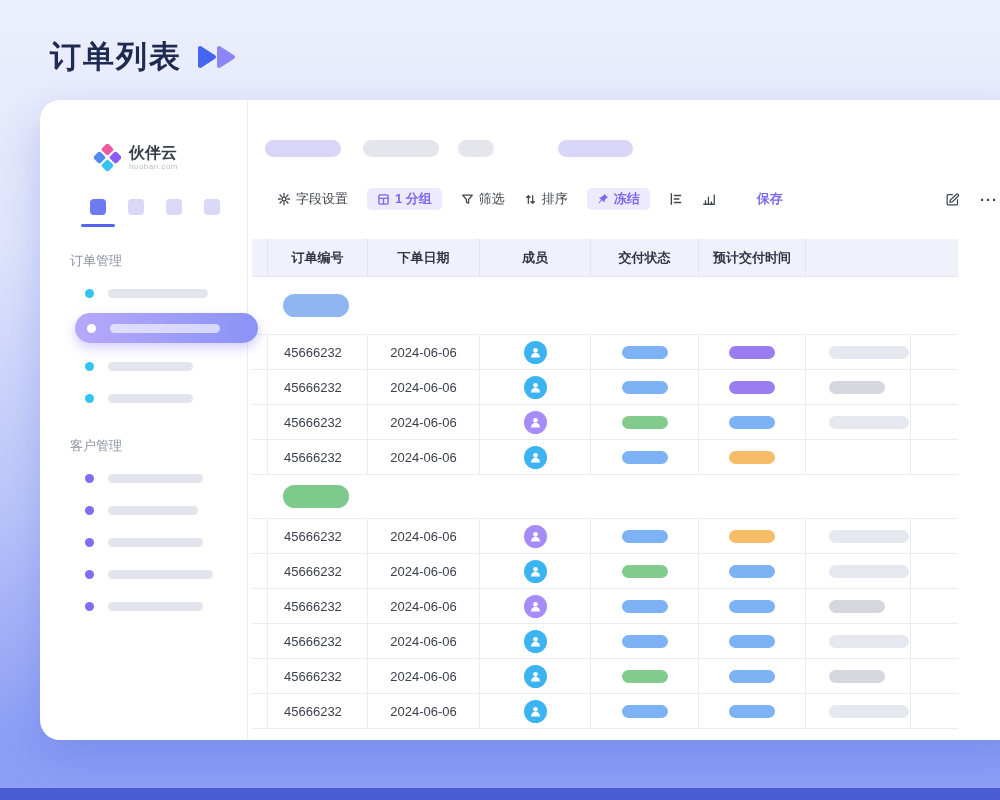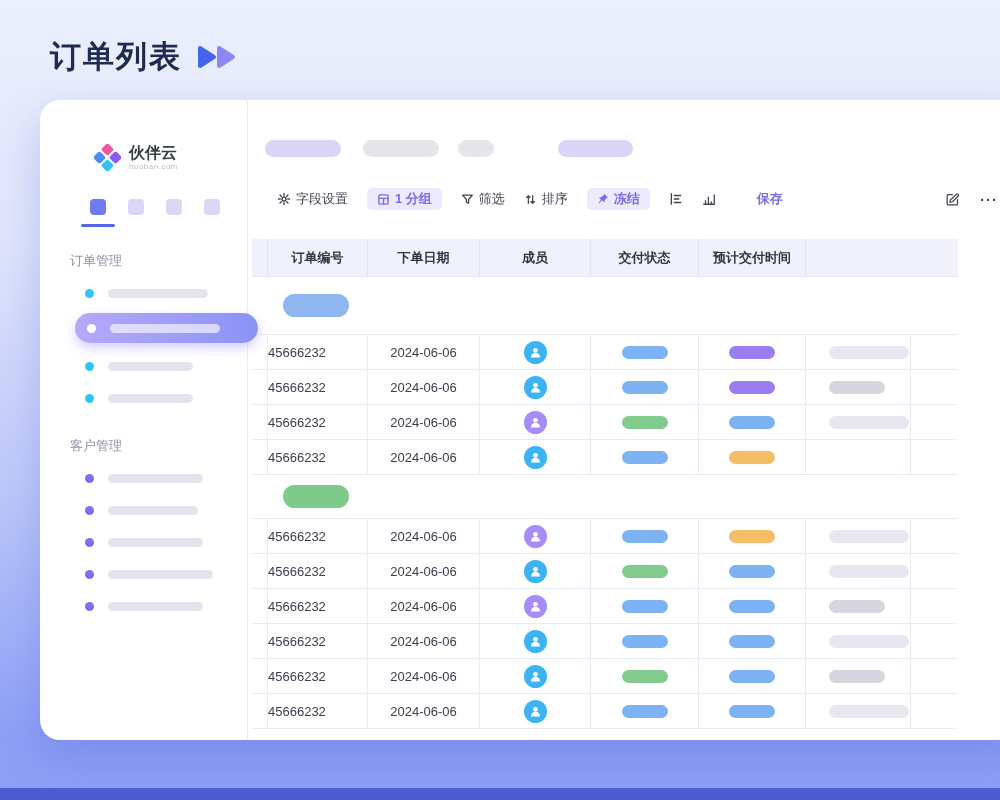--- a/index.html
+++ b/index.html
@@ -62,21 +62,21 @@
 
   
   .table-wrap { margin-top:26px; width:706px; font-size:13px; }
   .thead, .trow { display:grid; grid-template-columns:15px 100px 112px 111px 108px 107px 105px 48px; }
   .thead { height:38px; background:#f0f1fb; border-bottom:1px solid #e4e6f2; }
   .th { display:flex; align-items:center; justify-content:center; color:#2f3542; font-weight:600; border-left:1px solid #e2e4f0; }
   .th.stub { border-left:none; }
   .trow { height:35px; border-bottom:1px solid #eaecf5; }
   .td { display:flex; align-items:center; border-left:1px solid #eaecf5; color:#3b404e; }
   .td.stub { border-left:none; }
-  .td.order-no { }
+  .td.order-no { padding-left:16px; }
   .td.date, .td.center { justify-content:center; }
   .td.eta { padding-left:23px; }
   .pill { width:46px; height:13px; border-radius:7px; display:inline-block; }
   .pill.eta-light { width:80px; }
   .pill.eta-dark { width:56px; }
   .avatar { width:23px; height:23px; border-radius:50%; display:flex; align-items:center; justify-content:center; }
   .group-row { height:44px; display:flex; align-items:center; padding-left:31px; border-bottom:1px solid #eaecf5; }
   #tbody .group-row:first-child { height:58px; }
   .group-pill { width:66px; height:23px; border-radius:12px; display:inline-block; }
 </style>

